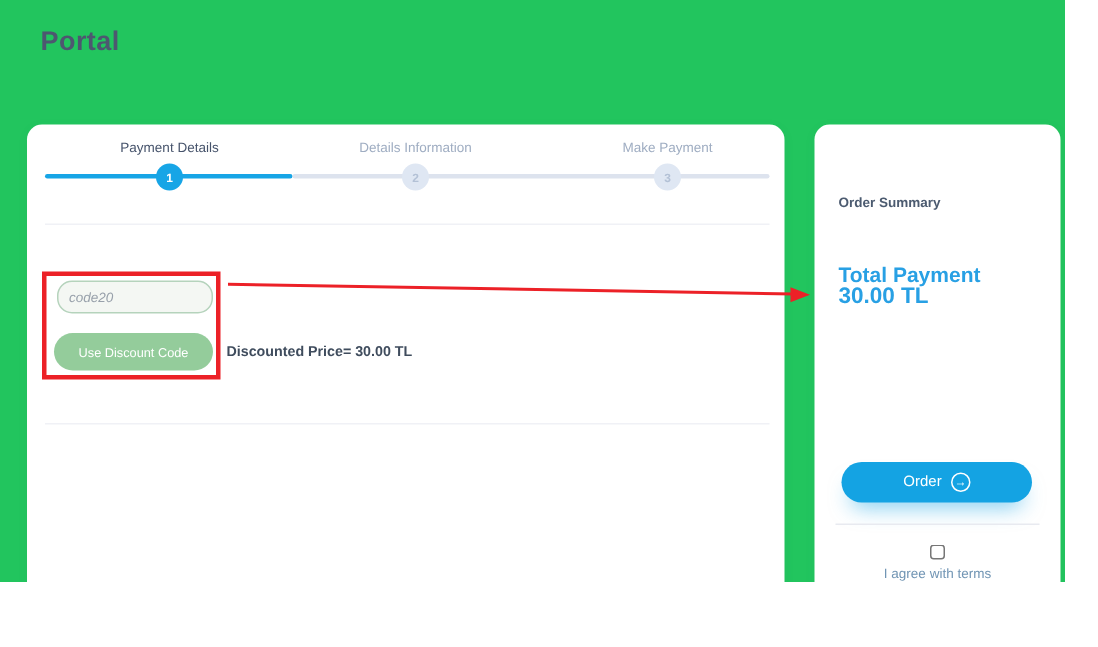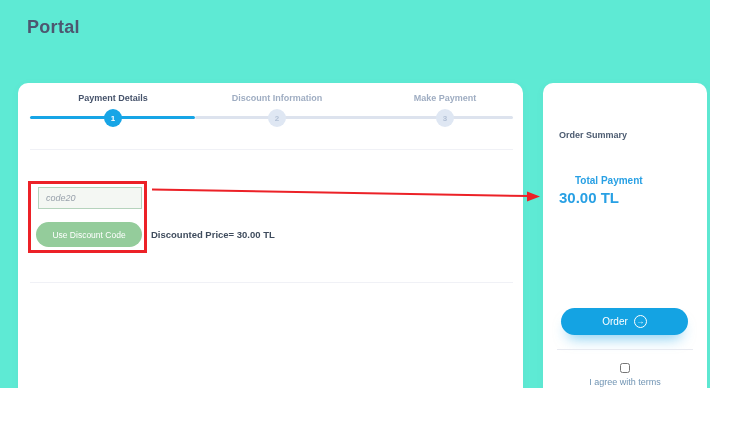--- a/index.html
+++ b/index.html
@@ -1,53 +1,53 @@
 <!DOCTYPE html>
 <html><head>
 <meta charset="utf-8">
 <style>
   * { margin:0; padding:0; box-sizing:border-box; }
   body { background:#ffffff; font-family:"Liberation Sans", sans-serif; }
   .page {
     position:relative; width:710px; height:388px;
-    background:#5eead4; overflow:hidden;
+    background:#22c55e; overflow:hidden;
   }
   .page-title {
     position:absolute; left:27px; top:17px;
     font-size:18px; font-weight:600; color:#4d5770; letter-spacing:0.3px;
   }
   .card {
     position:absolute; top:83px; background:#ffffff; border-radius:10px;
     box-shadow:0 2px 8px rgba(80,90,120,0.05);
   }
   .main-card { left:18px; width:505px; height:330px; }
   .side-card { left:543px; width:164px; height:330px; }
 
   
   .step-label { position:absolute; top:10px; transform:translateX(-50%);
-    font-size:9px; font-weight:700; white-space:nowrap; }
+    font-size:9px; font-weight:400; white-space:nowrap; }
   .step-label.active { color:#46536b; }
   .step-label.inactive { color:#9fadc2; }
   .track { position:absolute; top:33px; height:3px; border-radius:2px; }
   .track.blue { left:12px; width:165px; background:#17a5e6; }
   .track.gray { left:177px; width:318px; background:#dde3ee; }
   .step-circle {
     position:absolute; top:26px; width:18px; height:18px; border-radius:50%;
     display:flex; align-items:center; justify-content:center;
     font-size:8px; font-weight:700;
   }
   .step-circle.active { background:#17a5e6; color:#ffffff; }
   .step-circle.inactive { background:#dfe7f3; color:#b3c1d6; }
 
   .divider { position:absolute; left:12px; width:483px; height:1px; background:#f0f1f6; }
 
   
   .code-input {
     position:absolute; left:20px; top:104px; width:104px; height:22px;
-    border:1px solid #b5d3bc; border-radius:0; background:#f4f7f3;
+    border:1px solid #b5d3bc; border-radius:10px; background:#f4f7f3;
     padding-left:7px; font-size:9px; color:#98a1ab; outline:none;
     font-family:"Liberation Sans", sans-serif;
     font-style:italic;
   }
   .apply-btn {
     position:absolute; left:18px; top:139px; width:106px; height:25px;
     border:none; border-radius:13px; background:#94cc9b; color:#ffffff;
     font-size:8.5px; font-family:Liberation Sans, sans-serif; cursor:pointer;
   }
   .discount-result {
@@ -57,21 +57,21 @@
   .back-btn {
     position:absolute; left:12px; top:212px; padding:4px 11px;
     border:1px solid #c6cdd9; border-radius:10px; background:transparent;
     font-size:7.5px; color:#6a7585; font-family:"Liberation Sans", sans-serif; cursor:pointer;
   }
 
   
   .summary-title { position:absolute; left:16px; top:30px;
     font-size:9px; font-weight:700; color:#4c5b70;margin-top:17px; }
   .total-label { position:absolute; left:16px; top:92px;
-    font-size:10px; font-weight:700; color:#28a0e4;margin-left:16px; }
+    font-size:14px; font-weight:700; color:#28a0e4; }
   .total-value { position:absolute; left:16px; top:106px;
     font-size:15px; font-weight:700; color:#28a0e4; }
   .next-btn {
     position:absolute; left:18px; top:225px; width:127px; height:27px;
     border:none; border-radius:14px; background:#14a3e3; color:#ffffff;
     font-size:10px; font-family:"Liberation Sans", sans-serif; cursor:pointer;
     display:flex; align-items:center; justify-content:center; gap:6px;
     box-shadow:0 9px 14px -6px rgba(20,163,227,0.55);
   }
   .next-icon {
@@ -98,21 +98,21 @@
 <body>
 
 <div class="page">
 
   <div class="page-title">Portal</div>
 
   <div class="card main-card">
 
     <div>
       <div class="step-label active" style="left:95px">Payment Details</div>
-      <div class="step-label inactive" style="left:259px">Discount Information</div>
+      <div class="step-label inactive" style="left:259px">Details Information</div>
       <div class="step-label inactive" style="left:427px">Make Payment</div>
 
       <div class="track blue"></div>
       <div class="track gray"></div>
 
       <div class="step-circle active" style="left:86px">1</div>
       <div class="step-circle inactive" style="left:250px">2</div>
       <div class="step-circle inactive" style="left:418px">3</div>
     </div>
 

